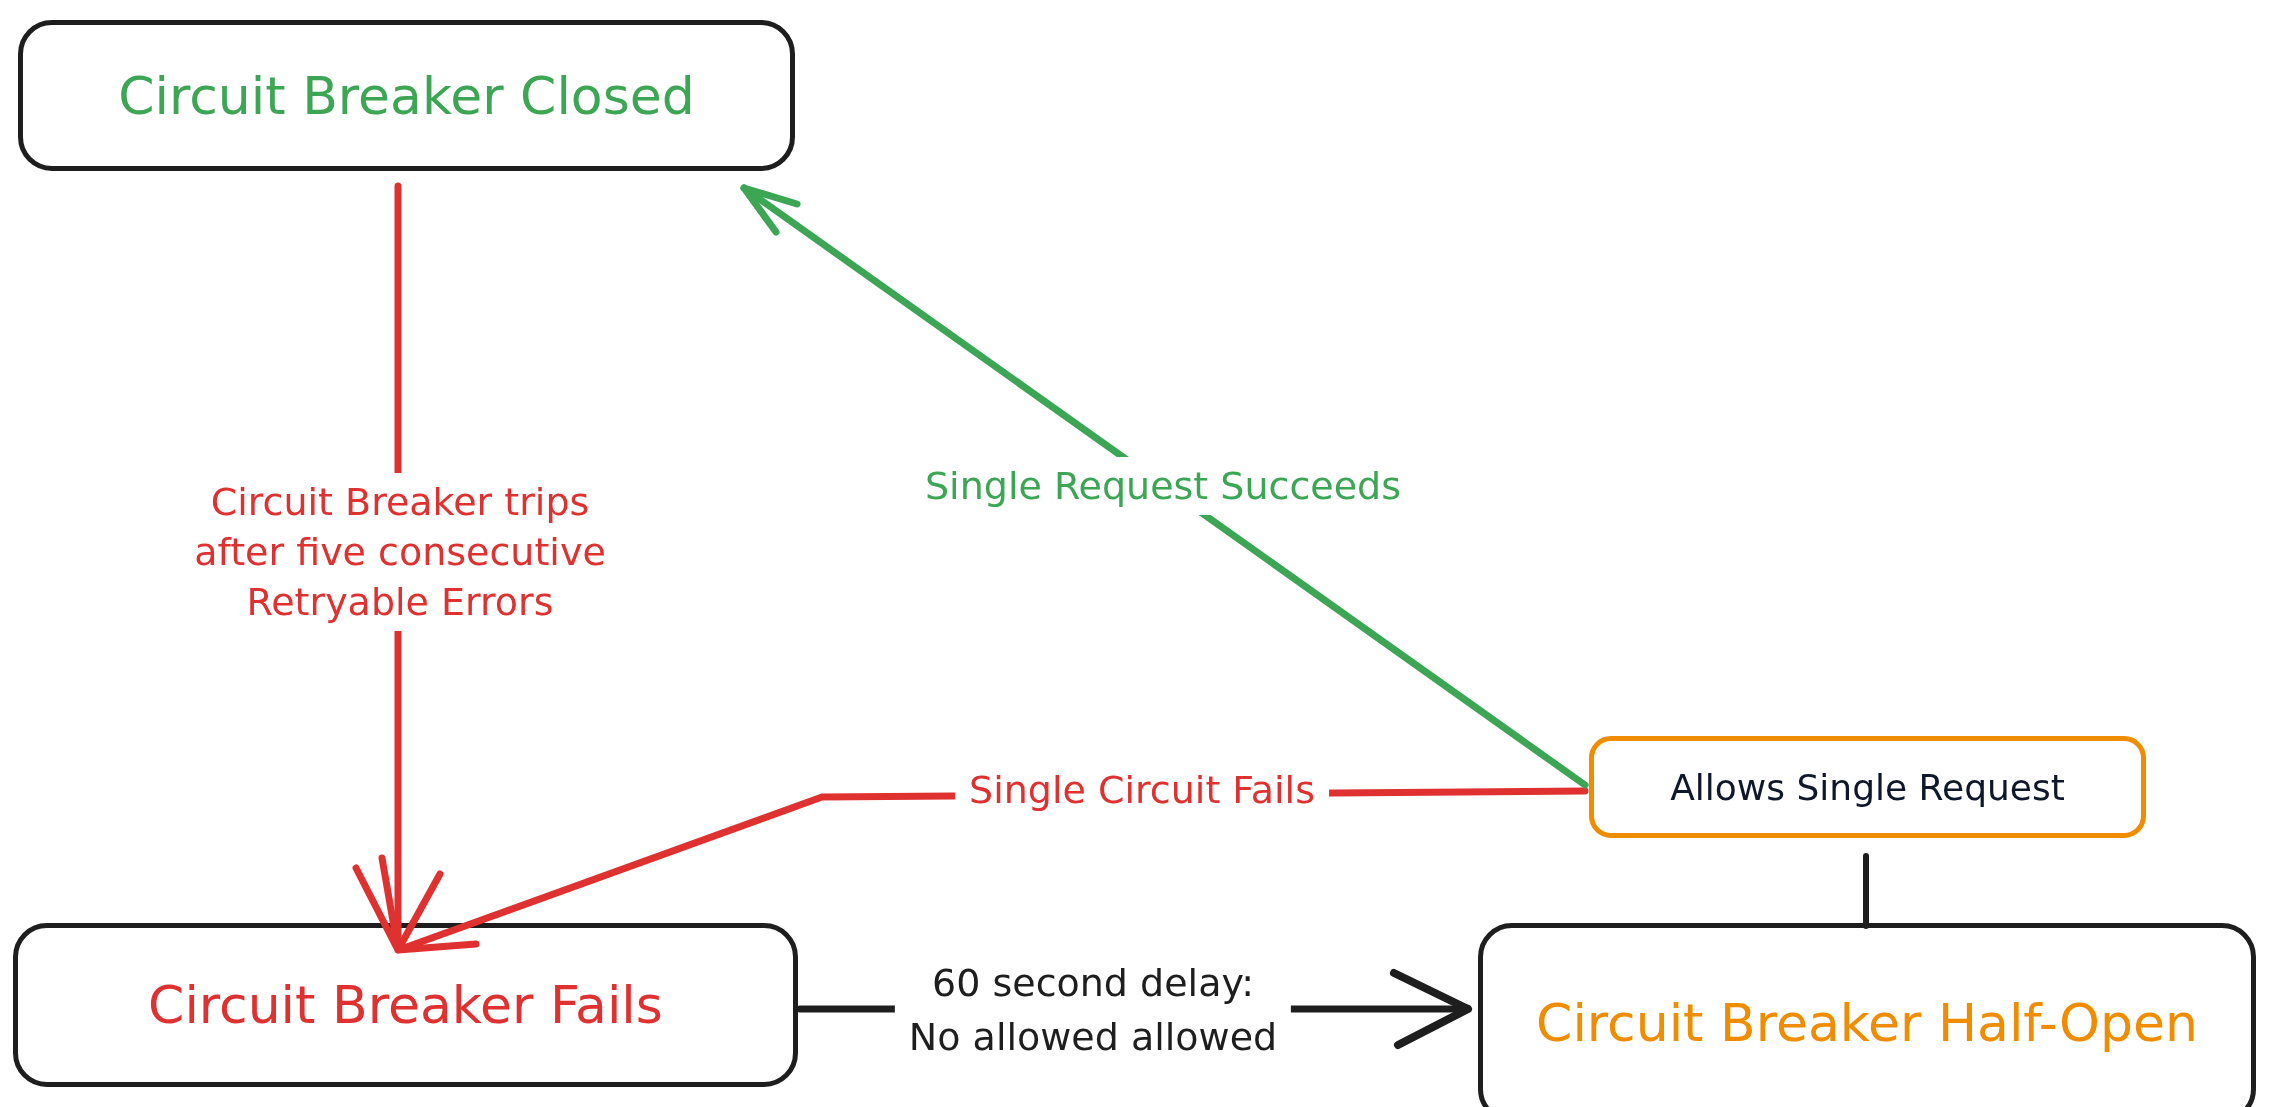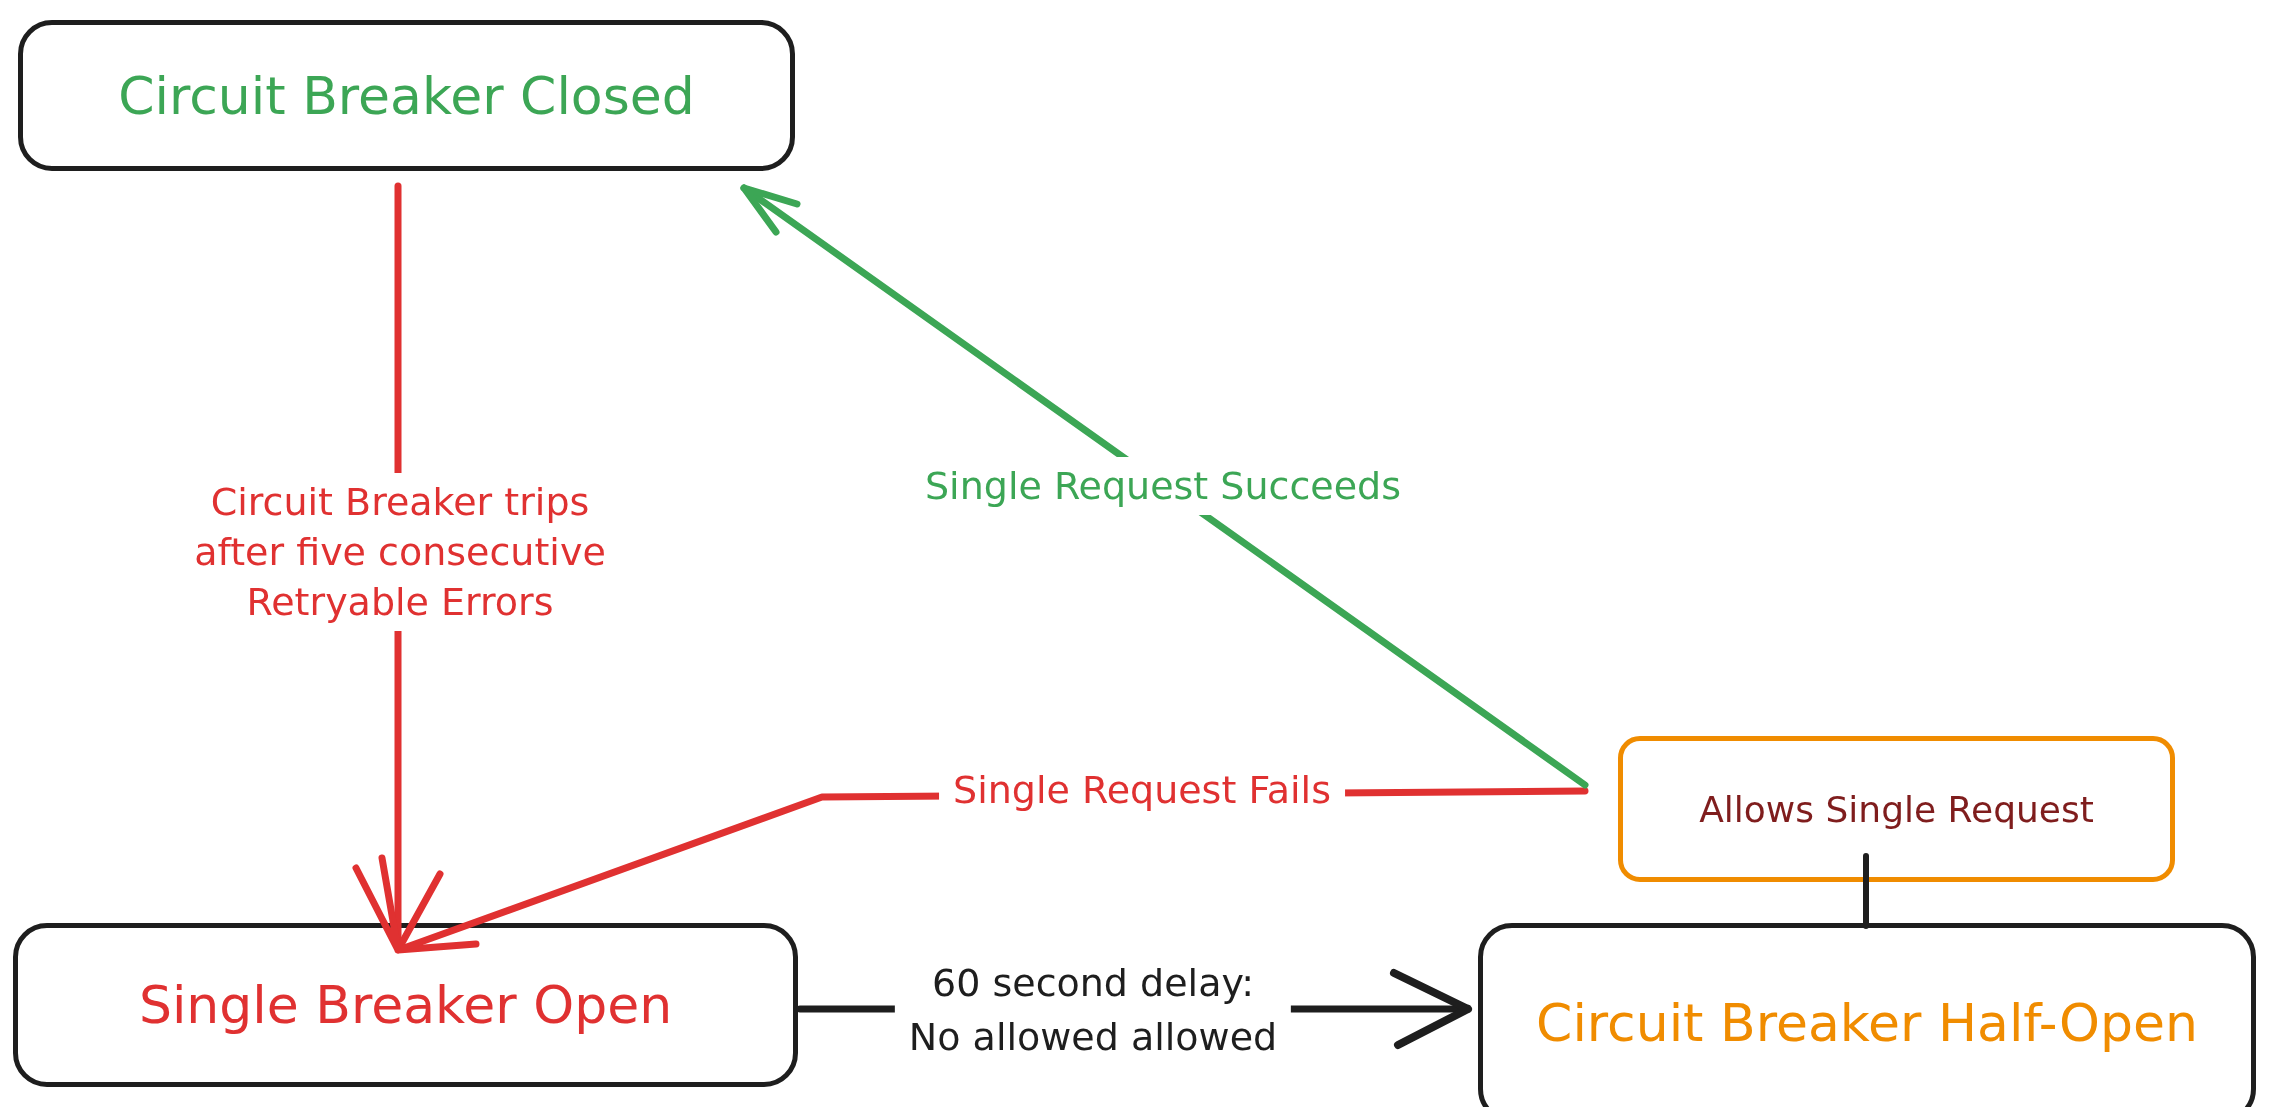--- a/index.html
+++ b/index.html
@@ -35,21 +35,21 @@
     font-size: 52px;
   }
   .node.sub {
     border: 5px solid #f08c00;
     border-radius: 22px;
     font-size: 36px;
   }
   .node-closed   { left: 18px;   top: 20px;  width: 777px; height: 151px; color: #3ca655; }
   .node-open     { left: 13px;   top: 923px; width: 785px; height: 164px; color: #e03131; }
   .node-halfopen { left: 1478px; top: 923px; width: 778px; height: 200px; color: #f08c00; }
-  .node-allows   { left: 1589px; top: 736px; width: 557px; height: 146px; color: #7f1d1d; margin-left: 29px; }
+  .node-allows   { left: 1589px; top: 736px; width: 557px; height: 102px; color: #0f172a; }
 
   .edge-label {
     position: absolute;
     z-index: 3;
     transform: translate(-50%, -50%);
     background: #ffffff;
     text-align: center;
     font-size: 38px;
     line-height: 50px;
     padding: 4px 14px;
@@ -63,21 +63,21 @@
 </head>
 <body>
 
 <div class="canvas">
 
   <div class="node state node-closed">
     <span>Circuit Breaker Closed</span>
   </div>
 
   <div class="node state node-open">
-    <span>Single Breaker Open</span>
+    <span>Circuit Breaker Fails</span>
   </div>
 
   <div class="node state node-halfopen">
     <span>Circuit Breaker Half-Open</span>
   </div>
 
   <div class="node sub node-allows">
     <span>Allows Single Request</span>
   </div>
 
@@ -101,21 +101,21 @@
     <span>Single Request Succeeds</span>
   </div>
 
   <div class="edge-label label-trips">
     <div>Circuit Breaker trips</div>
     <div>after five consecutive</div>
     <div>Retryable Errors</div>
   </div>
 
   <div class="edge-label label-fails">
-    <span>Single Request Fails</span>
+    <span>Single Circuit Fails</span>
   </div>
 
   <div class="edge-label label-delay">
     <div>60 second delay:</div>
     <div>No allowed allowed</div>
   </div>
 
 </div>
 
 </body></html>

